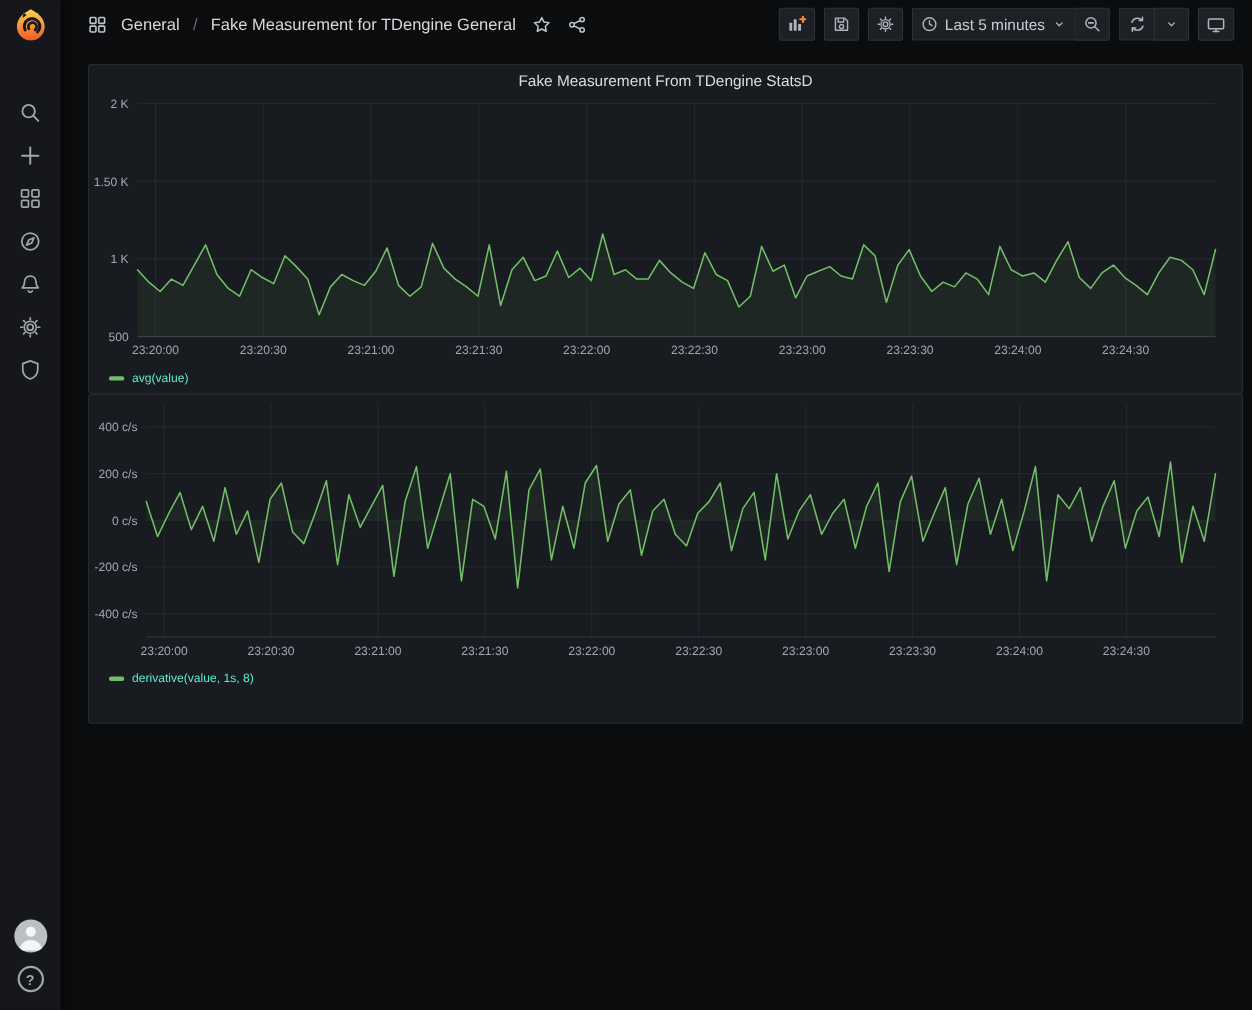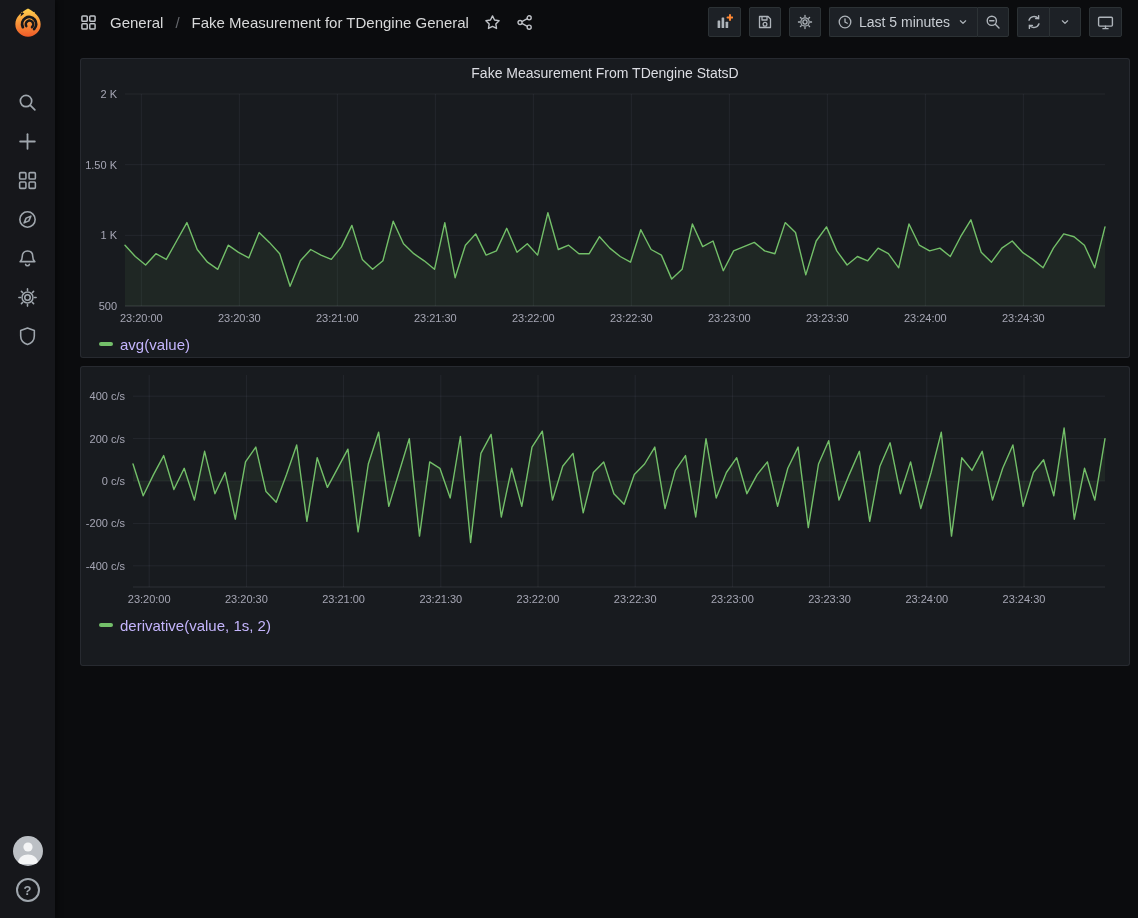--- a/index.html
+++ b/index.html
@@ -31,30 +31,30 @@
   .tbtn { height:30px; min-width:32px; padding:0 7px; background:#1d2126; border:1px solid #2c3235;
           border-radius:2px; display:flex; align-items:center; justify-content:center; gap:6px;
           color:#aeb4ba; cursor:pointer; }
   .btn-group { display:flex; align-items:stretch; }
   .btn-group .tbtn { border-radius:0; }
   .btn-group .tbtn:first-child { border-radius:2px 0 0 2px; border-right:none; }
   .btn-group .tbtn:last-child { border-radius:0 2px 2px 0; }
   .time-label { font-size:14px; color:#c8cdd3; white-space:nowrap; }
 
   
-  .dash { padding:14px 8px 0 13px; display:flex; flex-direction:column; gap:8px; }
+  .dash { padding:14px 8px 0 13px; display:flex; flex-direction:column; }
   .panel { background:#181b1f; border:1px solid rgba(204,204,220,.09); border-radius:3px;
            height:300px; display:flex; flex-direction:column; }
   .panel-header { height:27px; display:flex; align-items:center; justify-content:center; cursor:pointer; }
   .panel-title { font-size:14px; font-weight:500; color:#dcdde3; }
   .chart-svg { width:100%; height:246px; }
   .chart-svg text { font-family:"Liberation Sans",sans-serif; font-size:11px; fill:rgba(204,204,220,.78); }
   .legend-row { display:flex; align-items:center; gap:7px; padding:2px 0 0 18px; height:22px; }
   .legend-swatch { width:14px; height:4px; border-radius:2px; cursor:pointer; }
-  .legend-label { font-size:15px; color:#c4b5fd; cursor:pointer; }
+  .legend-label { font-size:11px; color:#5eead4; cursor:pointer; }
 
   svg.ic { display:block; }
 </style>
 </head>
 <body>
 
 <nav class="sidebar">
   <div class="logo-btn">
     <svg class="ic" width="30" height="30" viewBox="0 0 32 32">
       <defs>
@@ -305,18 +305,18 @@
             <line x1="52" x2="1024" y1="156.39999999999998" y2="156.39999999999998" stroke="rgba(204,204,220,0.07)"></line>
             <text x="44" y="160.39999999999998" text-anchor="end">-200 c/s</text>
             <line x1="52" x2="1024" y1="198.8" y2="198.8" stroke="rgba(204,204,220,0.07)"></line>
             <text x="44" y="202.8" text-anchor="end">-400 c/s</text>
             <line x1="52" x2="1024" y1="220" y2="220" stroke="rgba(204,204,220,0.12)"></line>
             <path d="M52.0,114.0L52.0,97.0L62.2,128.8L72.5,107.6L82.7,88.6L92.9,122.5L103.2,101.3L113.4,133.1L123.6,84.3L133.9,126.7L144.1,105.5L154.3,152.2L164.5,94.9L174.8,80.1L185.0,124.6L195.2,135.2L205.5,107.6L215.7,78.0L225.9,154.3L236.2,90.7L246.4,120.4L256.6,101.3L266.9,82.2L277.1,164.9L287.3,97.0L297.6,65.2L307.8,139.4L318.0,105.5L328.3,71.6L338.5,169.1L348.7,94.9L358.9,101.3L369.2,131.0L379.4,69.5L389.6,175.5L399.9,86.4L410.1,67.4L420.3,150.0L430.6,101.3L440.8,139.4L451.0,80.1L461.3,64.2L471.5,133.1L481.7,99.2L492.0,86.4L502.2,145.8L512.4,105.5L522.7,94.9L532.9,126.7L543.1,137.3L553.3,107.6L563.6,97.0L573.8,80.1L584.0,141.6L594.3,103.4L604.5,88.6L614.7,150.0L625.0,71.6L635.2,131.0L645.4,105.5L655.7,90.7L665.9,126.7L676.1,107.6L686.4,94.9L696.6,139.4L706.8,101.3L717.1,80.1L727.3,160.6L737.5,97.0L747.7,73.7L758.0,133.1L768.2,107.6L778.4,84.3L788.7,154.3L798.9,99.2L809.1,75.8L819.4,126.7L829.6,94.9L839.8,141.6L850.1,105.5L860.3,65.2L870.5,169.1L880.8,90.7L891.0,103.4L901.2,84.3L911.5,133.1L921.7,101.3L931.9,78.0L942.1,139.4L952.4,105.5L962.6,92.8L972.8,128.8L983.1,61.0L993.3,152.2L1003.5,101.3L1013.8,133.1L1024.0,71.6L1024.0,114.0Z" fill="#73BF69" fill-opacity="0.08" stroke="none"></path>
             <polyline points="52.0,97.0 62.2,128.8 72.5,107.6 82.7,88.6 92.9,122.5 103.2,101.3 113.4,133.1 123.6,84.3 133.9,126.7 144.1,105.5 154.3,152.2 164.5,94.9 174.8,80.1 185.0,124.6 195.2,135.2 205.5,107.6 215.7,78.0 225.9,154.3 236.2,90.7 246.4,120.4 256.6,101.3 266.9,82.2 277.1,164.9 287.3,97.0 297.6,65.2 307.8,139.4 318.0,105.5 328.3,71.6 338.5,169.1 348.7,94.9 358.9,101.3 369.2,131.0 379.4,69.5 389.6,175.5 399.9,86.4 410.1,67.4 420.3,150.0 430.6,101.3 440.8,139.4 451.0,80.1 461.3,64.2 471.5,133.1 481.7,99.2 492.0,86.4 502.2,145.8 512.4,105.5 522.7,94.9 532.9,126.7 543.1,137.3 553.3,107.6 563.6,97.0 573.8,80.1 584.0,141.6 594.3,103.4 604.5,88.6 614.7,150.0 625.0,71.6 635.2,131.0 645.4,105.5 655.7,90.7 665.9,126.7 676.1,107.6 686.4,94.9 696.6,139.4 706.8,101.3 717.1,80.1 727.3,160.6 737.5,97.0 747.7,73.7 758.0,133.1 768.2,107.6 778.4,84.3 788.7,154.3 798.9,99.2 809.1,75.8 819.4,126.7 829.6,94.9 839.8,141.6 850.1,105.5 860.3,65.2 870.5,169.1 880.8,90.7 891.0,103.4 901.2,84.3 911.5,133.1 921.7,101.3 931.9,78.0 942.1,139.4 952.4,105.5 962.6,92.8 972.8,128.8 983.1,61.0 993.3,152.2 1003.5,101.3 1013.8,133.1 1024.0,71.6" fill="none" stroke="#73BF69" stroke-width="1.4" stroke-linejoin="round" stroke-linecap="round"></polyline>
           </svg></div>
       <div class="legend-row">
         <span class="legend-swatch" style="background: rgb(115, 191, 105);"></span>
-        <span class="legend-label">derivative(value, 1s, 2)</span>
+        <span class="legend-label">derivative(value, 1s, 8)</span>
       </div>
     </section>
 
   </div>
 </div>
 
 </body></html>

